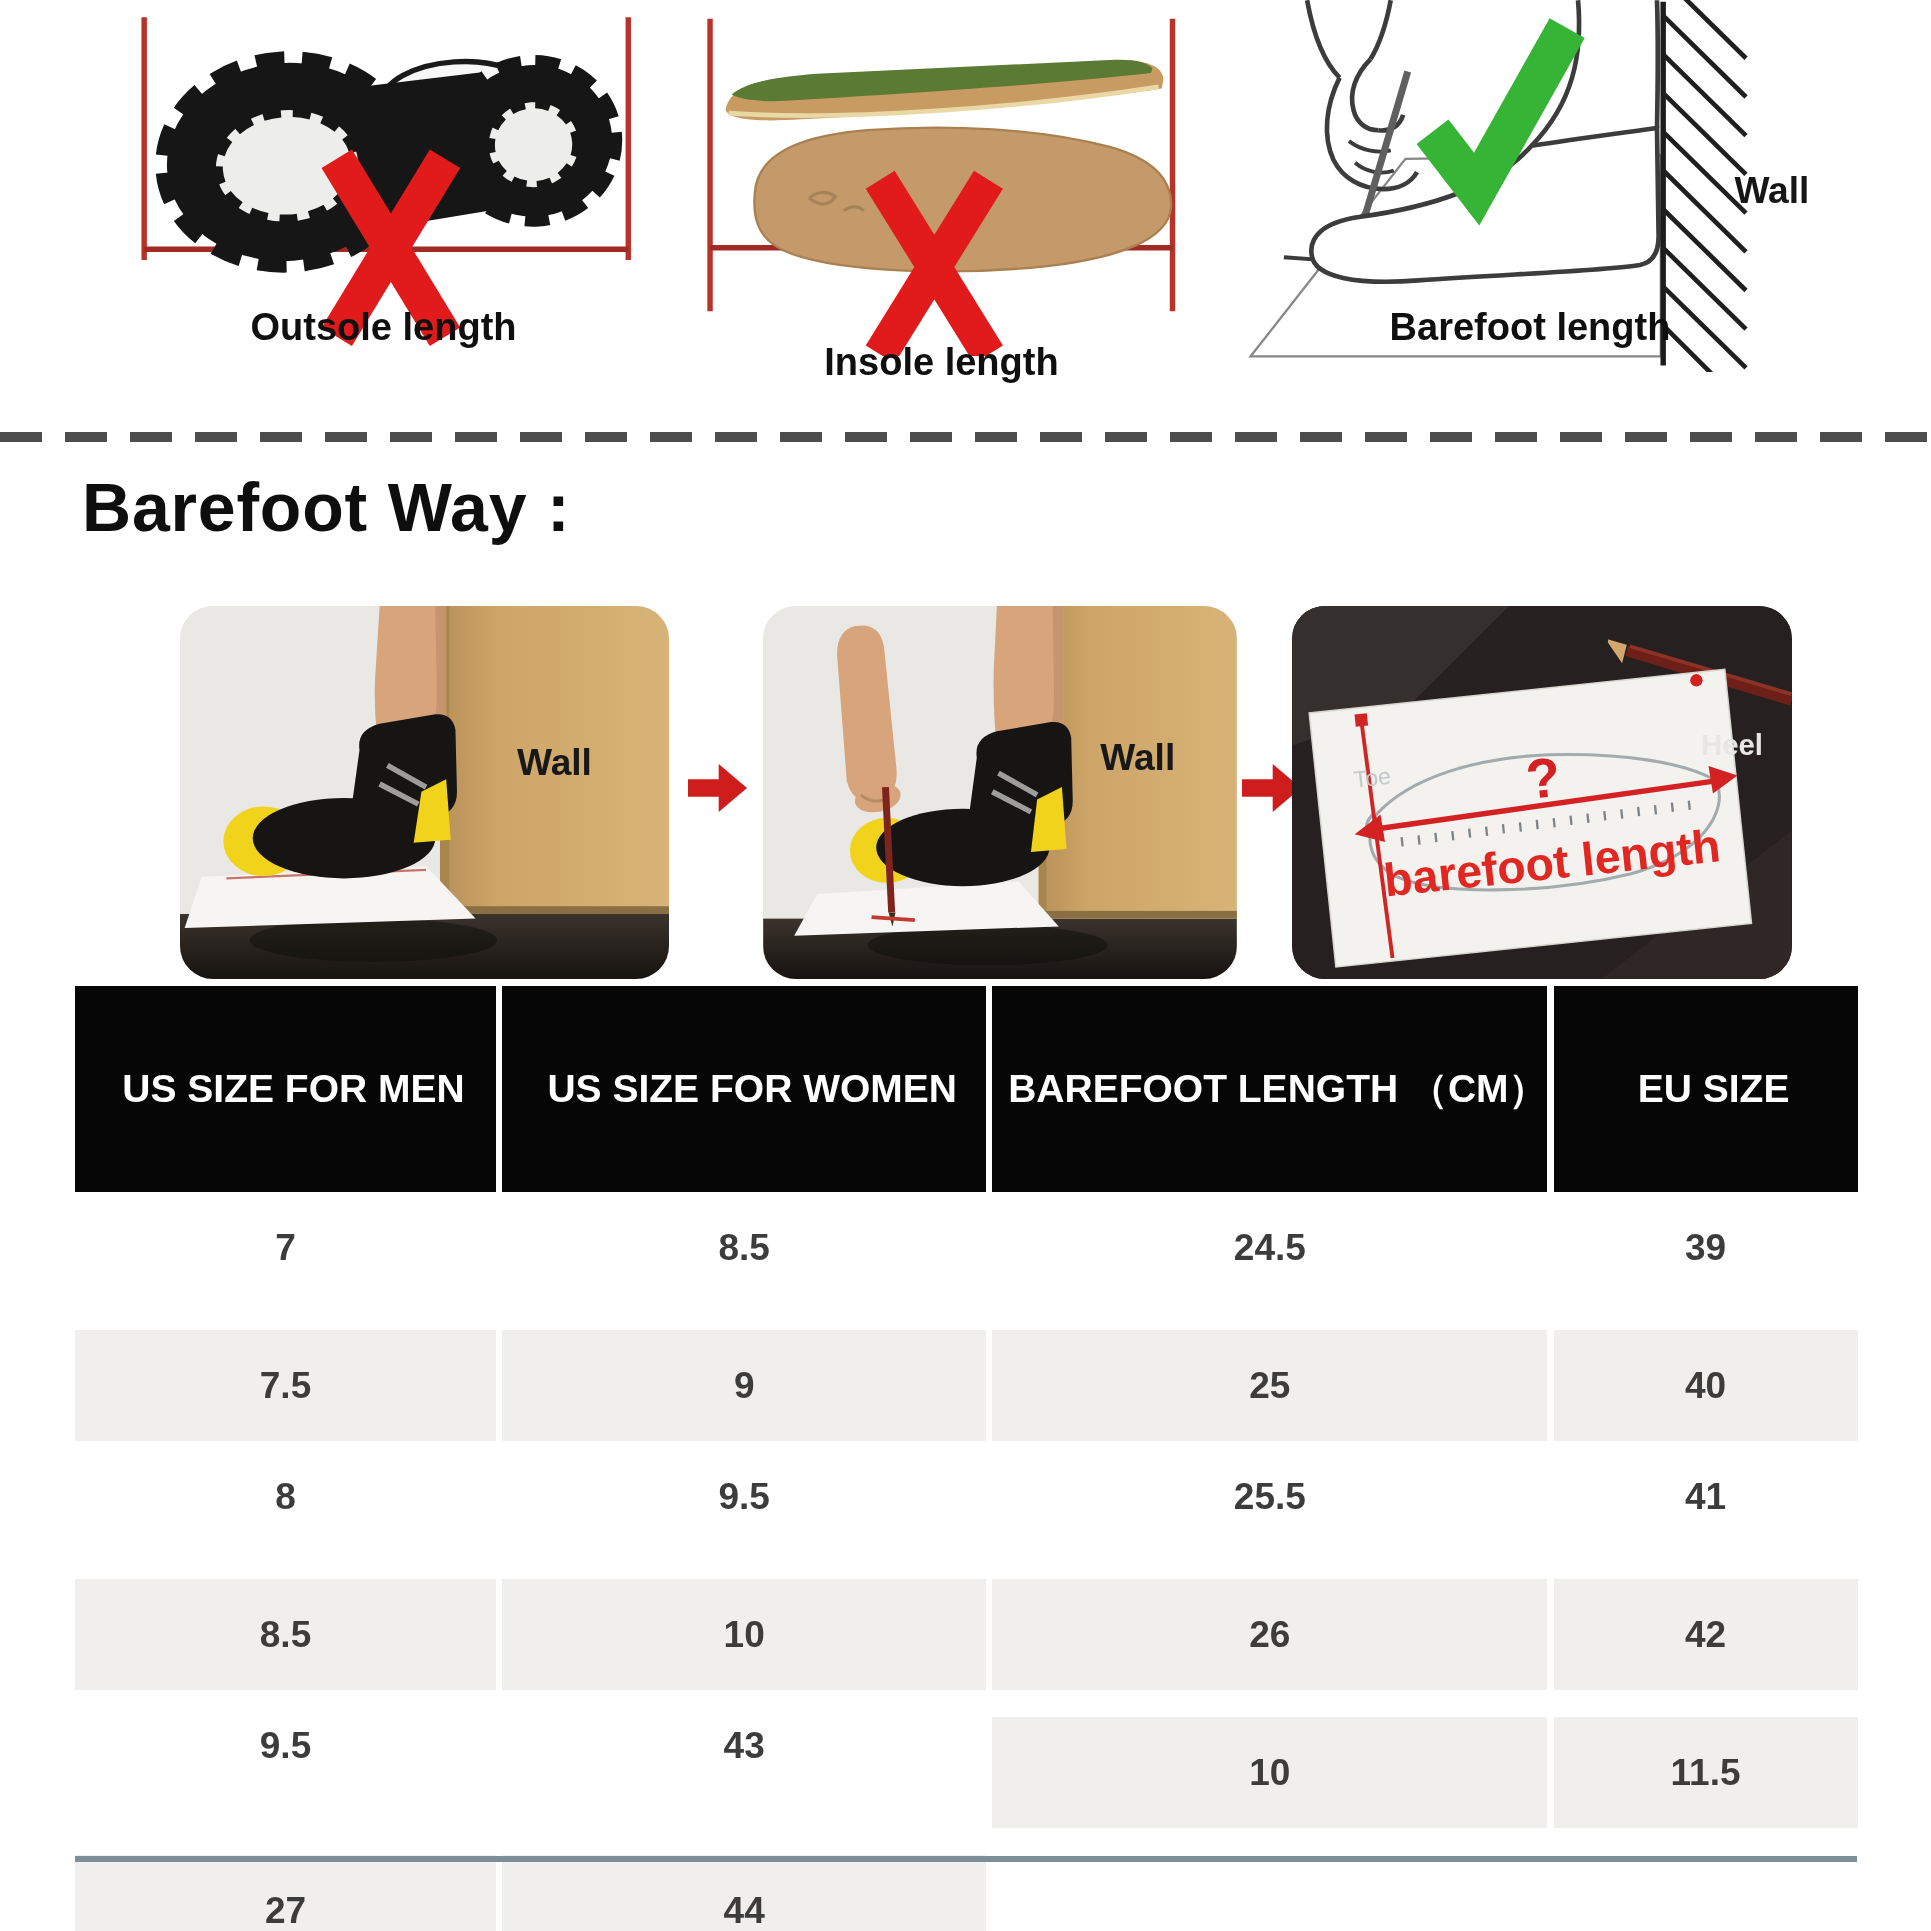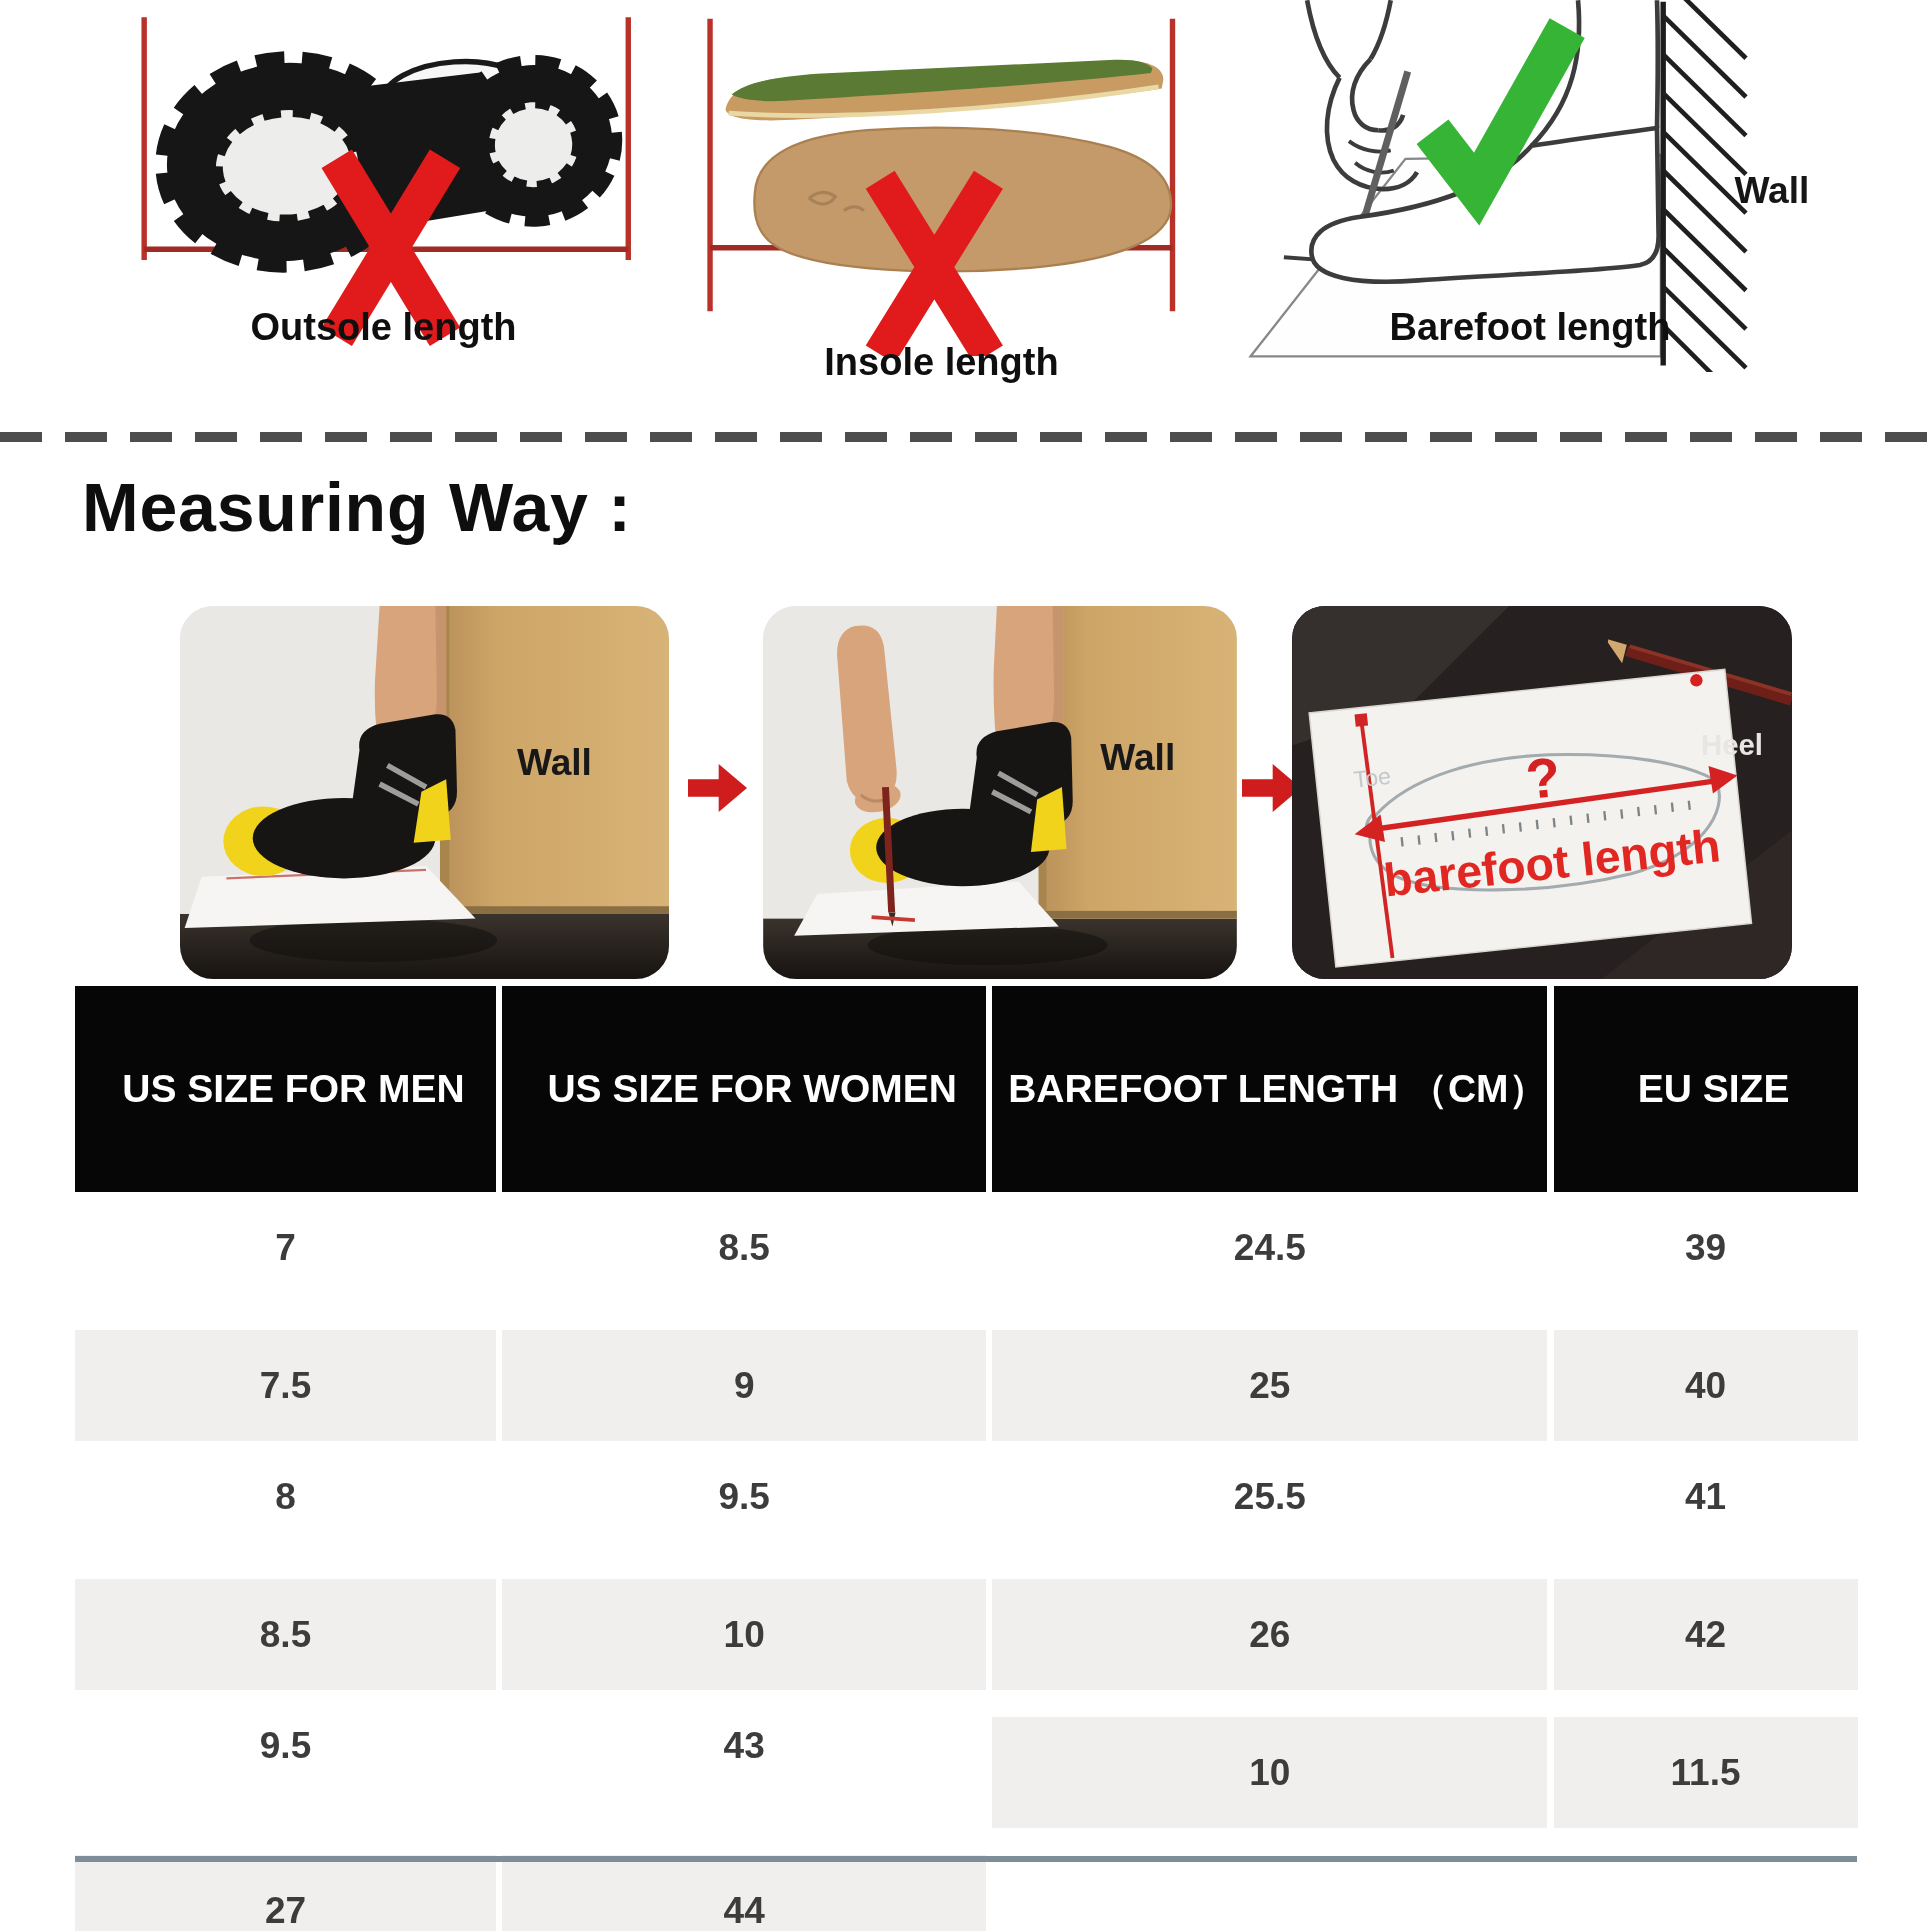--- a/index.html
+++ b/index.html
@@ -120,21 +120,21 @@
     <line x1="548" y1="320" x2="655" y2="425"></line>
     <line x1="548" y1="370" x2="655" y2="475"></line>
     <line x1="548" y1="420" x2="648" y2="520"></line>
   </g>
   <text x="640" y="262" font-size="48" font-weight="bold" fill="#161616">Wall</text>
 </svg>
 <div class="caption" style="left:1282px;width:496px;">Barefoot length</div>
 
 <div class="dashed-divider"></div>
 
-<div class="section-heading">Measuring Way :</div>
+<div class="section-heading">Barefoot Way :</div>
 
 <div class="photo" id="photo1">
   <svg width="489" height="373" viewBox="0 0 632 482">
     <defs>
       <linearGradient id="floor1" x1="0" y1="0" x2="0" y2="1">
         <stop offset="0" stop-color="#3a332d"></stop>
           <stop offset="1" stop-color="#171310"></stop>
       </linearGradient>
       <linearGradient id="card1" x1="0" y1="0" x2="1" y2="0">
         <stop offset="0" stop-color="#b8905a"></stop>

